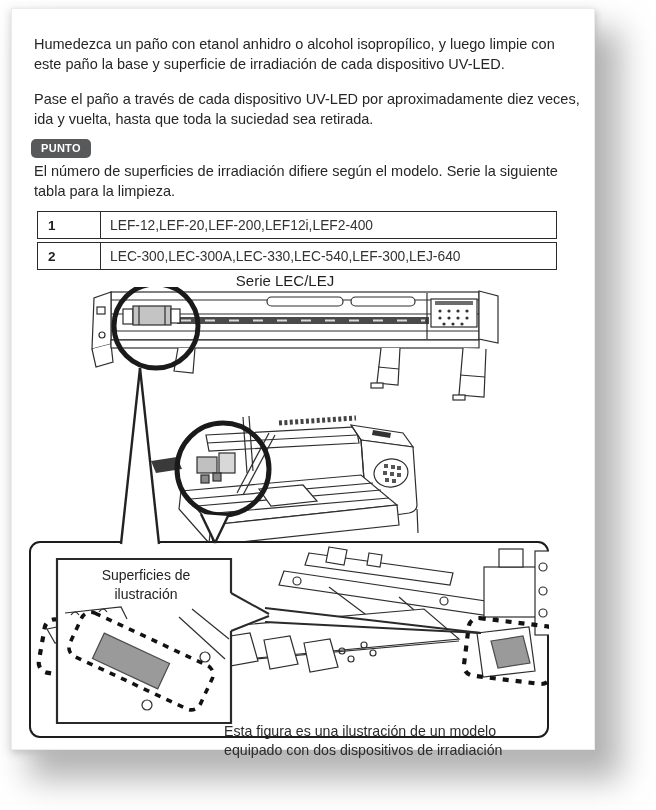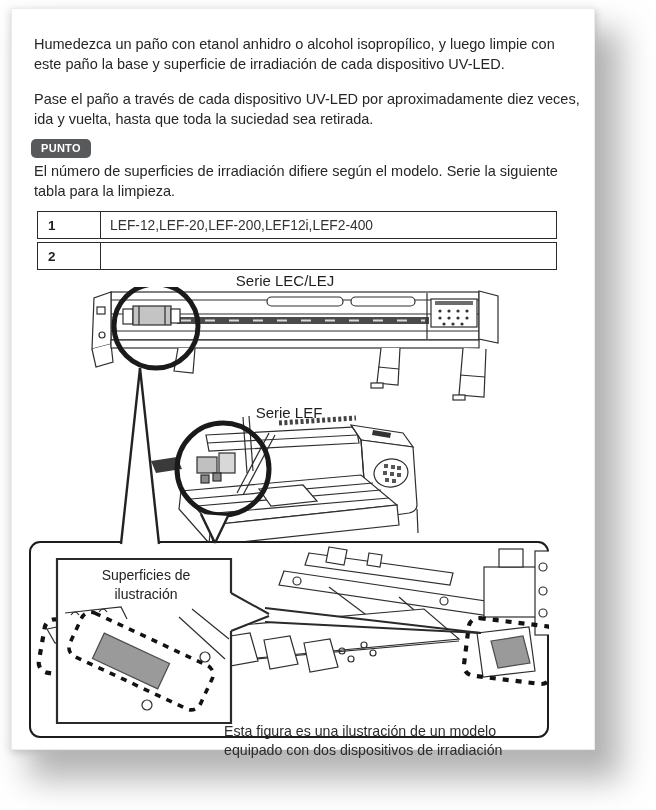--- a/index.html
+++ b/index.html
@@ -66,20 +66,21 @@
   <div class="badge">PUNTO</div>
   <div class="para" style="top:152px">El número de superficies de irradiación difiere según el modelo. Serie la siguiente tabla para la limpieza.</div>
 
   <div class="mtable">
     <div class="mrow">
       <div class="num">1</div>
       <div class="models">LEF-12,LEF-20,LEF-200,LEF12i,LEF2-400</div>
     </div>
     <div class="mrow">
       <div class="num">2</div>
+      <div class="models">LEC-300,LEC-300A,LEC-330,LEC-540,LEF-300,LEJ-640</div>
     </div>
   </div>
 
   <div class="fig-title" style="left:123px;top:263px">Serie LEC/LEJ</div>
 
   <svg style="left:69px;top:278px" width="430" height="120" viewBox="0 0 430 120">
     <g class="lineart">
 
       <rect x="30" y="5" width="368" height="48" fill="#fff"></rect>
       <line x1="30" y1="13" x2="398" y2="13"></line>
@@ -129,21 +130,20 @@
       <rect x="42" y="22" width="10" height="15" fill="#fff"></rect>
       <rect x="52" y="19" width="38" height="19" fill="#c4c4c4"></rect>
       <rect x="90" y="22" width="9" height="14" fill="#fff"></rect>
       <line x1="58" y1="19" x2="58" y2="38"></line>
       <line x1="84" y1="19" x2="84" y2="38"></line>
     </g>
 
     <circle cx="75" cy="39" r="42" fill="none" stroke="#1a1a1a" stroke-width="5"></circle>
   </svg>
 
-  <div class="fig-title" style="left:127px;top:395px">Serie LEF</div>
 
   <svg style="left:139px;top:404px" width="290" height="145" viewBox="0 0 290 145">
     <g class="lineart">
 
       <path d="M55 22 L205 14 L208 30 L58 38 Z" fill="#fff"></path>
       <line x1="56" y1="30" x2="206" y2="22"></line>
       <line x1="128" y1="10" x2="205" y2="5" stroke="#444" stroke-width="5" stroke-dasharray="3 2.4"></line>
 
       <path d="M200 12 L252 20 L262 34 L210 27 Z" fill="#fff"></path>
       <path d="M210 27 L262 34 L266 92 Q266 98 258 100 L216 106 Z" fill="#fff"></path>

